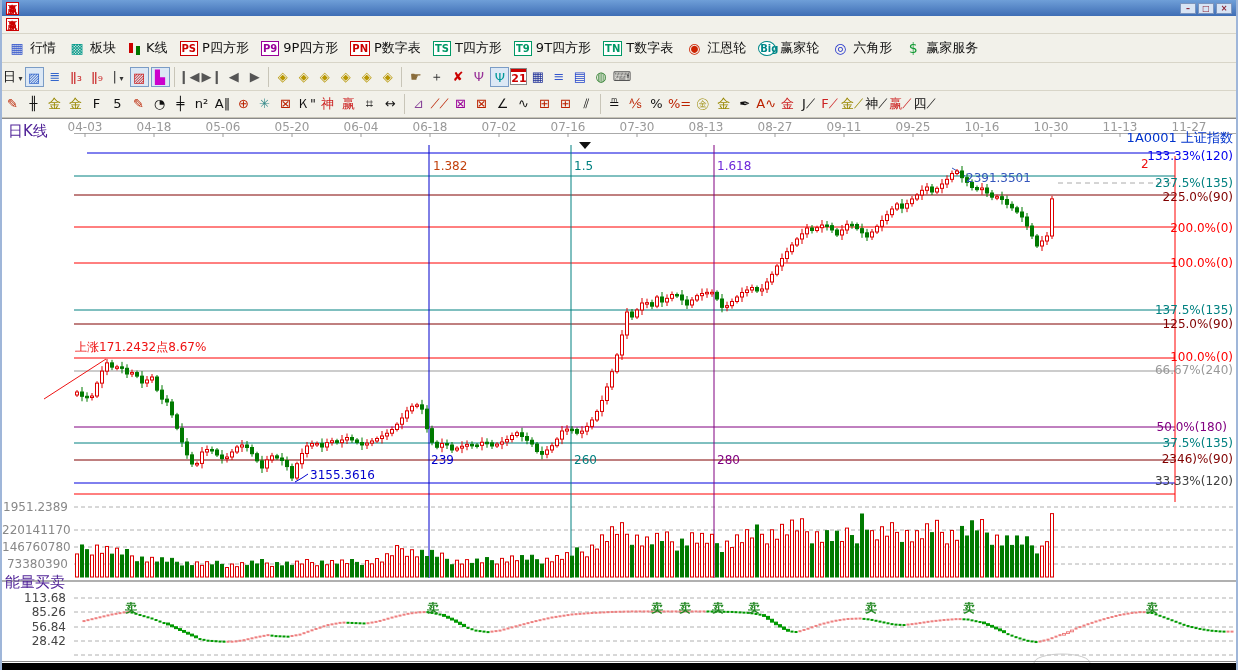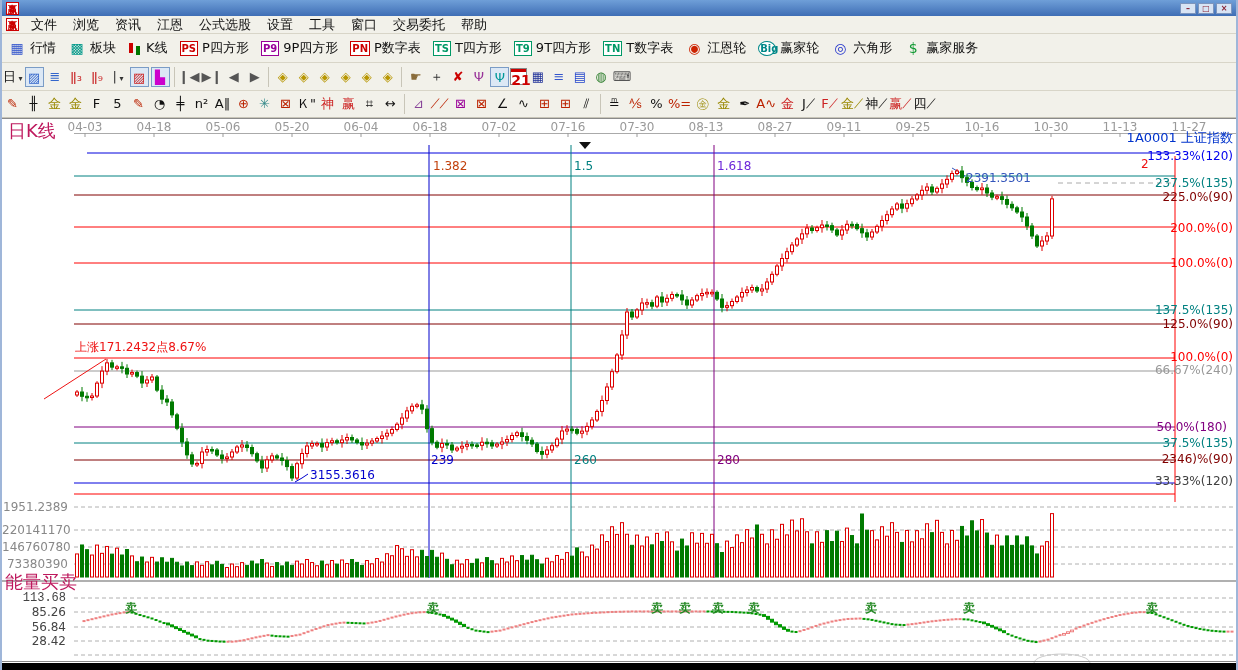--- a/index.html
+++ b/index.html
@@ -29,48 +29,47 @@
     text-align:center;font-weight:bold;padding:0 1px;background:#fff;}
   .chip.round{border-radius:50%;width:17px;}
   .icn{display:inline-block;width:18px;text-align:center;font-size:14px;line-height:18px;}
   .kicon{position:relative;display:inline-block;width:14px;height:16px;}
   .kicon i{position:absolute;width:4px;}
   .sep{width:1px;height:20px;background:#c8c5b8;margin:0 3px;}
   .mini{display:inline-block;min-width:19px;height:20px;text-align:center;font-size:13px;line-height:20px;margin:0 1px;}
   .mini.pressed{border:1px solid #7a9cc6;background:#dce8f5;}
   .mini .dd{font-size:8px;color:#333;}
   .cal{position:relative;display:inline-block;width:17px;height:17px;border:1px solid #888;background:#fff;}
-  .cal b{position:absolute;left:0;right:0;top:3px;font-size:14px;color:#c00;text-align:center;}
+  .cal b{position:absolute;left:0;right:0;top:3px;font-size:11px;color:#c00;text-align:center;}
   .cal:before{content:"";position:absolute;left:0;right:0;top:0;height:3px;background:#c00;}
   
   .chart{position:absolute;left:0;top:118px;width:100%;height:545px;background:#fff;}
   svg.plot{position:absolute;left:0;top:0;}
   .lbl{position:absolute;font-size:12px;white-space:nowrap;line-height:14px;}
   .dates{position:absolute;left:0;top:2px;width:100%;height:14px;}
   .dates span{position:absolute;color:#999;font-size:12px;transform:translateX(-50%);}
-  .pane-title{color:#be185d;font-size:18px;}
+  .pane-title{color:#4c1d95;font-size:15px;}
   .bottombar{position:absolute;left:0;top:663px;width:100%;height:7px;background:#000;}
 </style>
 </head>
 <body>
 
 <div class="window">
 
   <div class="titlebar">
     <span class="app-ico">赢</span>
     <span class="winbtns">
       <span class="winbtn">–</span>
       <span class="winbtn">□</span>
       <span class="winbtn">×</span>
     </span>
   </div>
 
   <div class="menubar">
     <span class="app-ico" style="border-color:#c00;">赢</span>
-    <span id="menu-items"><span class="menu-item">文件</span><span class="menu-item">浏览</span><span class="menu-item">资讯</span><span class="menu-item">江恩</span><span class="menu-item">公式选股</span><span class="menu-item">设置</span><span class="menu-item">工具</span><span class="menu-item">窗口</span><span class="menu-item">交易委托</span><span class="menu-item">帮助</span></span>
   </div>
 
   <div class="tb tb1" id="toolbar-main">
       <span class="tbtn">
         <span class="icn" style="color:#3355cc">▦</span>
         <span>行情</span>
       </span>
       <span class="tbtn">
         <span class="icn" style="color:#00998a">▩</span>
         <span>板块</span>
@@ -1182,21 +1181,21 @@
         <div class="lbl" style="right:3px;top:232px;color:#ff0000">100.0%(0)</div>
         <div class="lbl" style="right:3px;top:245px;color:#999999">66.67%(240)</div>
         <div class="lbl" style="right:9px;top:302px;color:#800080">50.0%(180)</div>
         <div class="lbl" style="right:3px;top:318px;color:#008080">37.5%(135)</div>
         <div class="lbl" style="right:3px;top:334px;color:#800000">2346)%(90)</div>
         <div class="lbl" style="right:3px;top:356px;color:#404040">33.33%(120)</div>
         <div class="lbl" style="left: 0px; top: 382px; color: rgb(136, 136, 136); width: 66px; text-align: right;">1951.2389</div>
         <div class="lbl" style="left: 0px; top: 405px; color: rgb(136, 136, 136); width: 66px; text-align: right;">220141170</div>
         <div class="lbl" style="left: 0px; top: 422px; color: rgb(136, 136, 136); width: 66px; text-align: right;">146760780</div>
         <div class="lbl" style="left: 0px; top: 439px; color: rgb(136, 136, 136); width: 66px; text-align: right;">73380390</div>
-        <div class="lbl" style="left: 0px; top: 473px; color: rgb(68, 68, 68); width: 64px; text-align: right; font-family: Liberation Mono, monospace;">113.68</div>
+        <div class="lbl" style="left: 0px; top: 473px; color: rgb(68, 68, 68); width: 64px; text-align: right;">113.68</div>
         <div class="lbl" style="left: 0px; top: 487px; color: rgb(68, 68, 68); width: 64px; text-align: right;">85.26</div>
         <div class="lbl" style="left: 0px; top: 502px; color: rgb(68, 68, 68); width: 64px; text-align: right;">56.84</div>
         <div class="lbl" style="left: 0px; top: 516px; color: rgb(68, 68, 68); width: 64px; text-align: right;">28.42</div>
         <div class="lbl" style="left: 123px; top: 483px; color: rgb(34, 136, 34); font-weight: bold;">卖</div>
         <div class="lbl" style="left: 425px; top: 483px; color: rgb(34, 136, 34); font-weight: bold;">卖</div>
         <div class="lbl" style="left: 649px; top: 483px; color: rgb(34, 136, 34); font-weight: bold;">卖</div>
         <div class="lbl" style="left: 677px; top: 483px; color: rgb(34, 136, 34); font-weight: bold;">卖</div>
         <div class="lbl" style="left: 710px; top: 483px; color: rgb(34, 136, 34); font-weight: bold;">卖</div>
         <div class="lbl" style="left: 746px; top: 483px; color: rgb(34, 136, 34); font-weight: bold;">卖</div>
         <div class="lbl" style="left: 863px; top: 483px; color: rgb(34, 136, 34); font-weight: bold;">卖</div>

